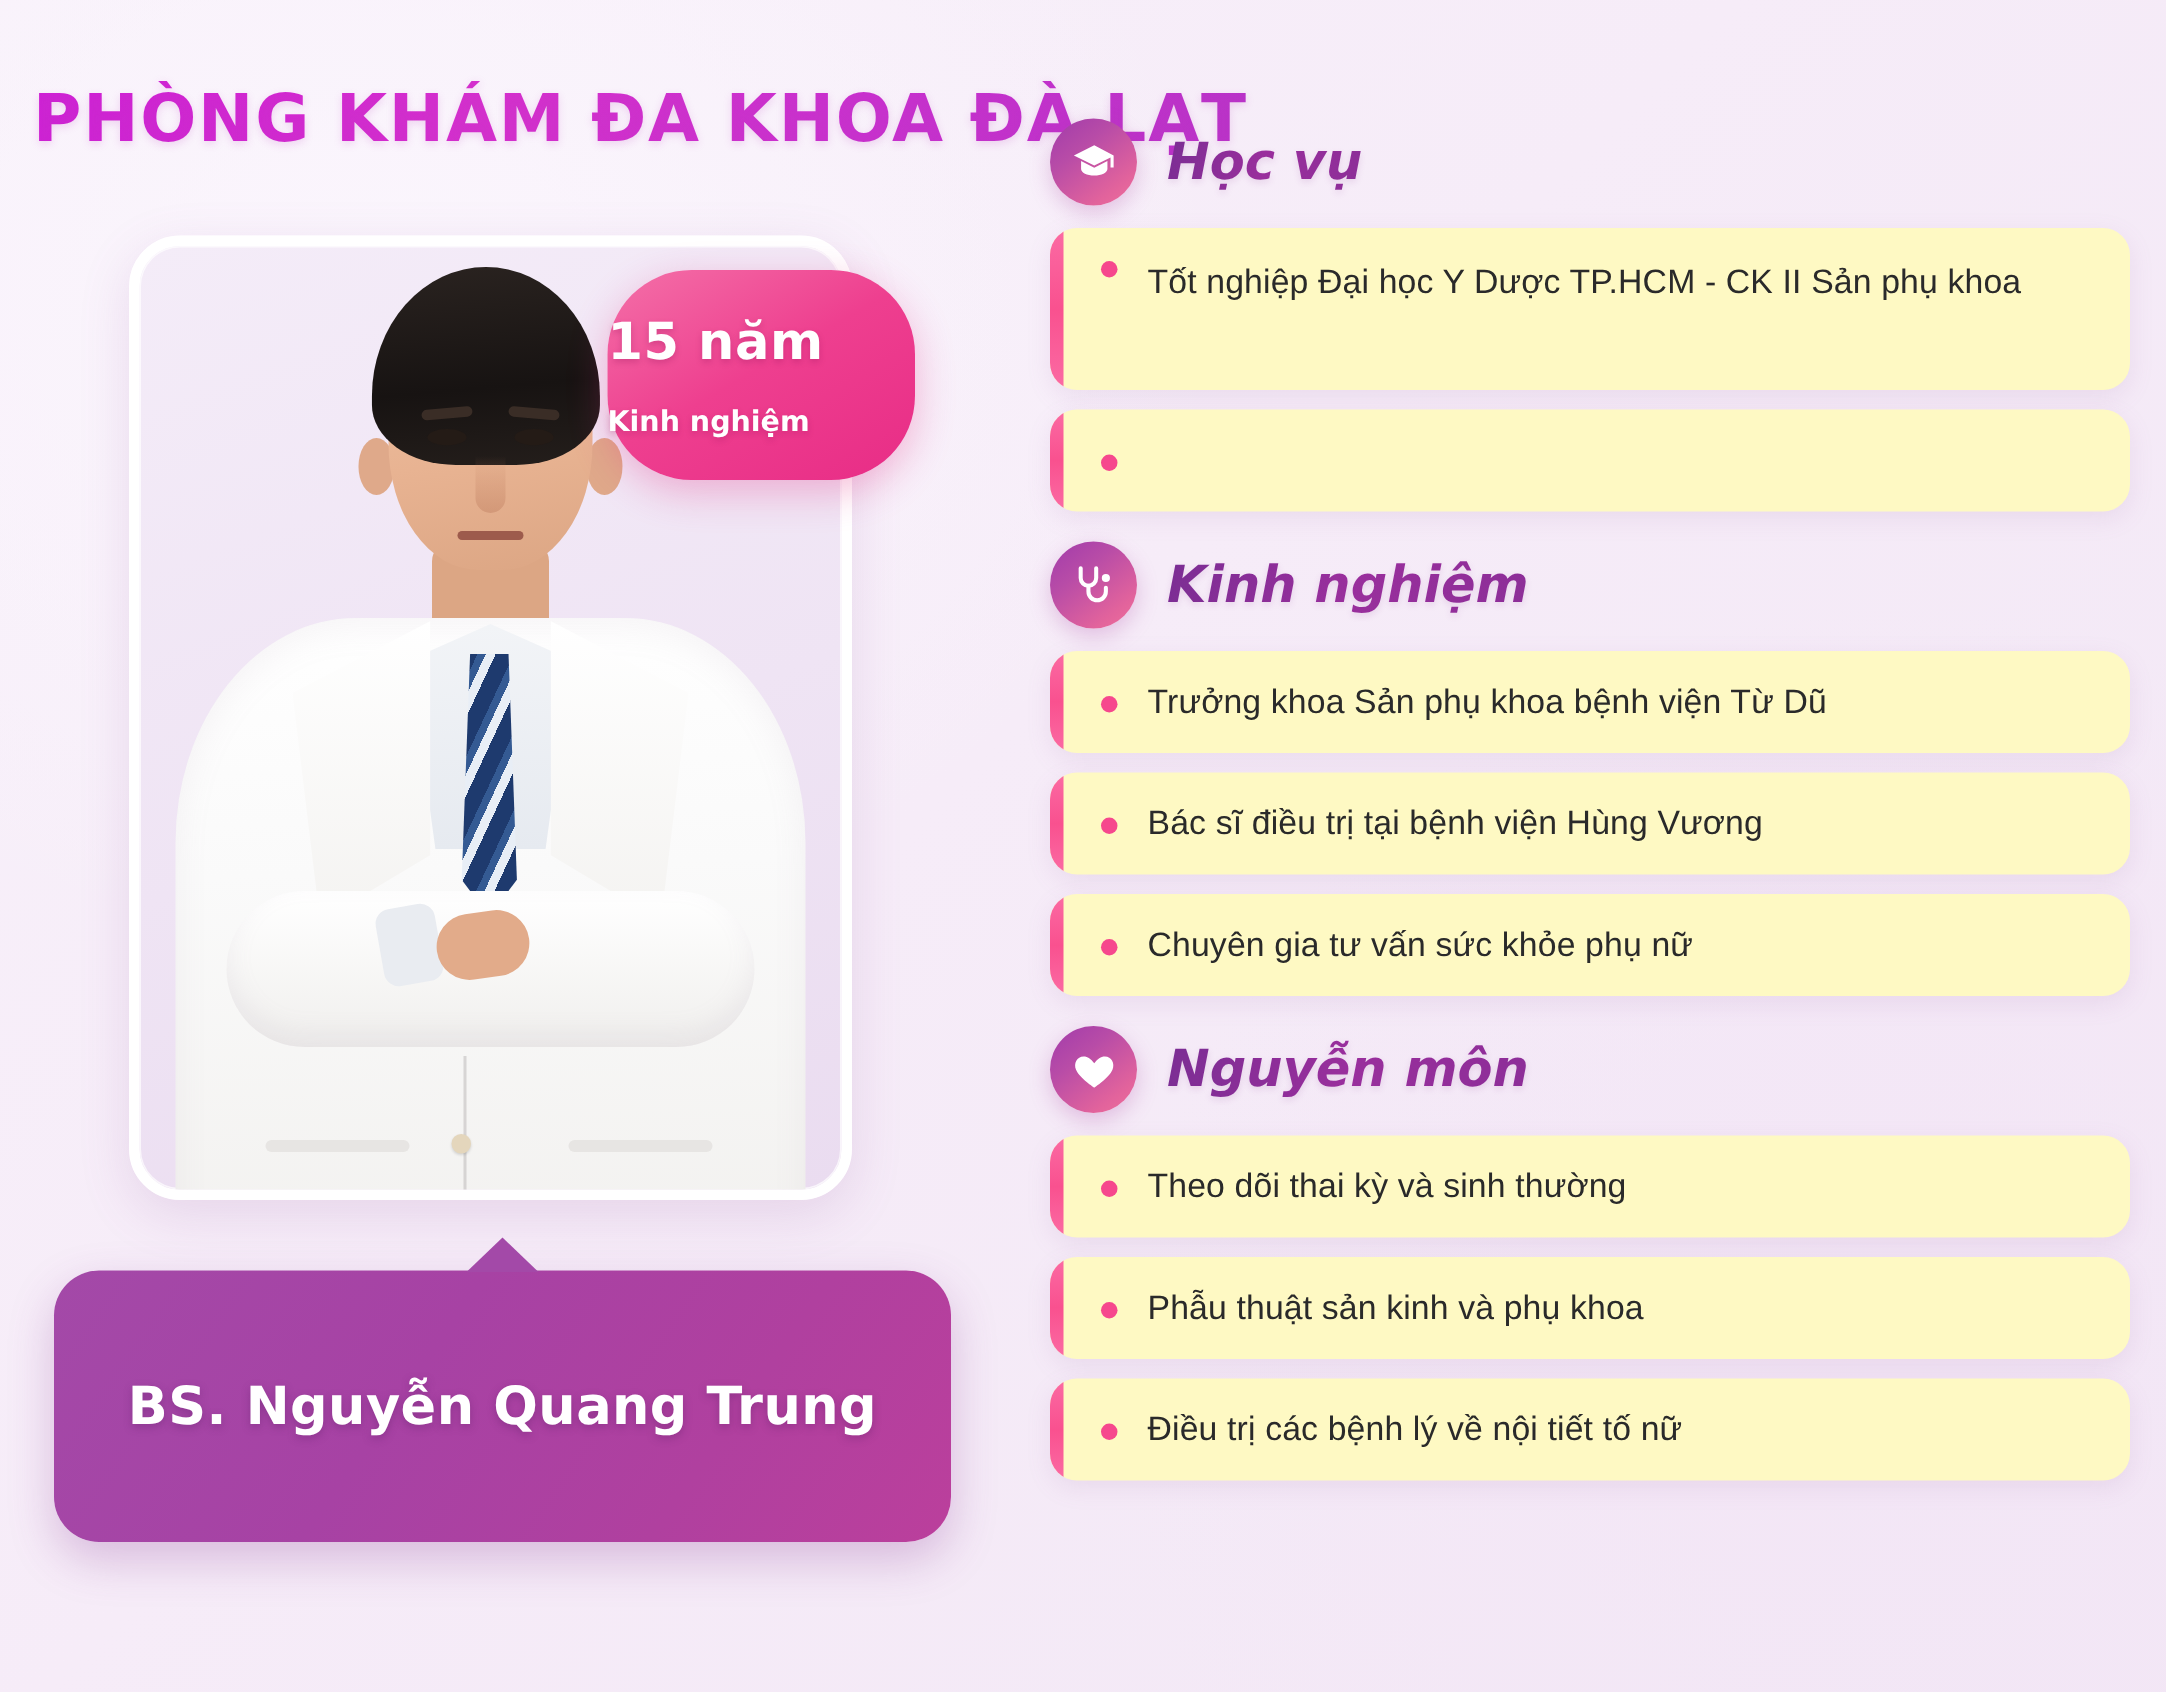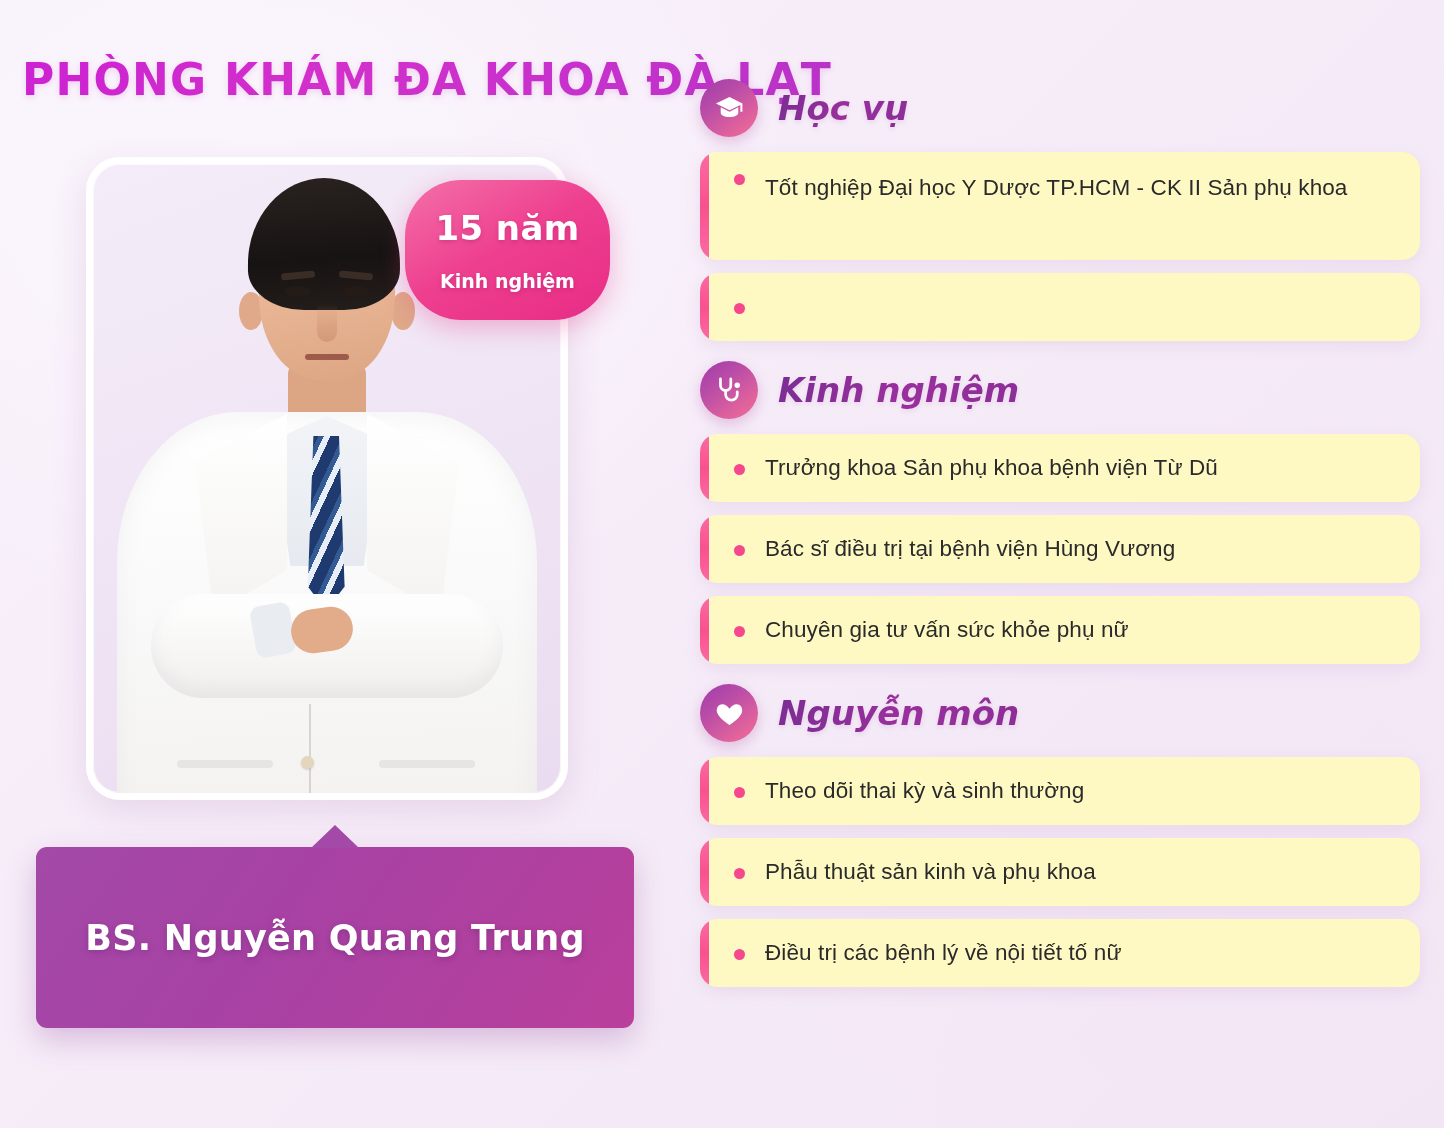--- a/index.html
+++ b/index.html
@@ -192,21 +192,21 @@
     position: absolute;
     left: 405px;
     top: 180px;
     width: 205px;
     height: 140px;
     border-radius: 56px;
     background: linear-gradient(150deg, #f470a8 0%, #ee3f8f 48%, #e82c86 100%);
     box-shadow: 0 8px 26px rgba(226, 50, 135, 0.32);
     display: flex;
     flex-direction: column;
-    align-items: center;
+    align-items: flex-start;
     justify-content: center;
     gap: 22px;
     z-index: 9;
   }
   .years-badge .big {
     color: #fff;
     font-size: 34px;
     font-weight: 800;
     font-family: "DejaVu Sans", "Liberation Sans", sans-serif;
     text-shadow: 0 2px 4px rgba(150,20,90,.30);
@@ -220,21 +220,21 @@
     text-shadow: 0 2px 4px rgba(150,20,90,.30);
   }
 
   
   .name-plate {
     position: absolute;
     left: 36px;
     top: 847px;
     width: 598px;
     height: 181px;
-    border-radius: 11px;
+    border-radius: 30px;
     background: linear-gradient(125deg, #a349a8 0%, #a742a4 40%, #b0409f 72%, #bb3f9c 100%);
     box-shadow: 0 12px 30px rgba(140, 60, 150, 0.28);
     display: flex;
     flex-direction: column;
     align-items: center;
     justify-content: center;
     gap: 18px;
   }
   .name-plate .notch {
     position: absolute;

